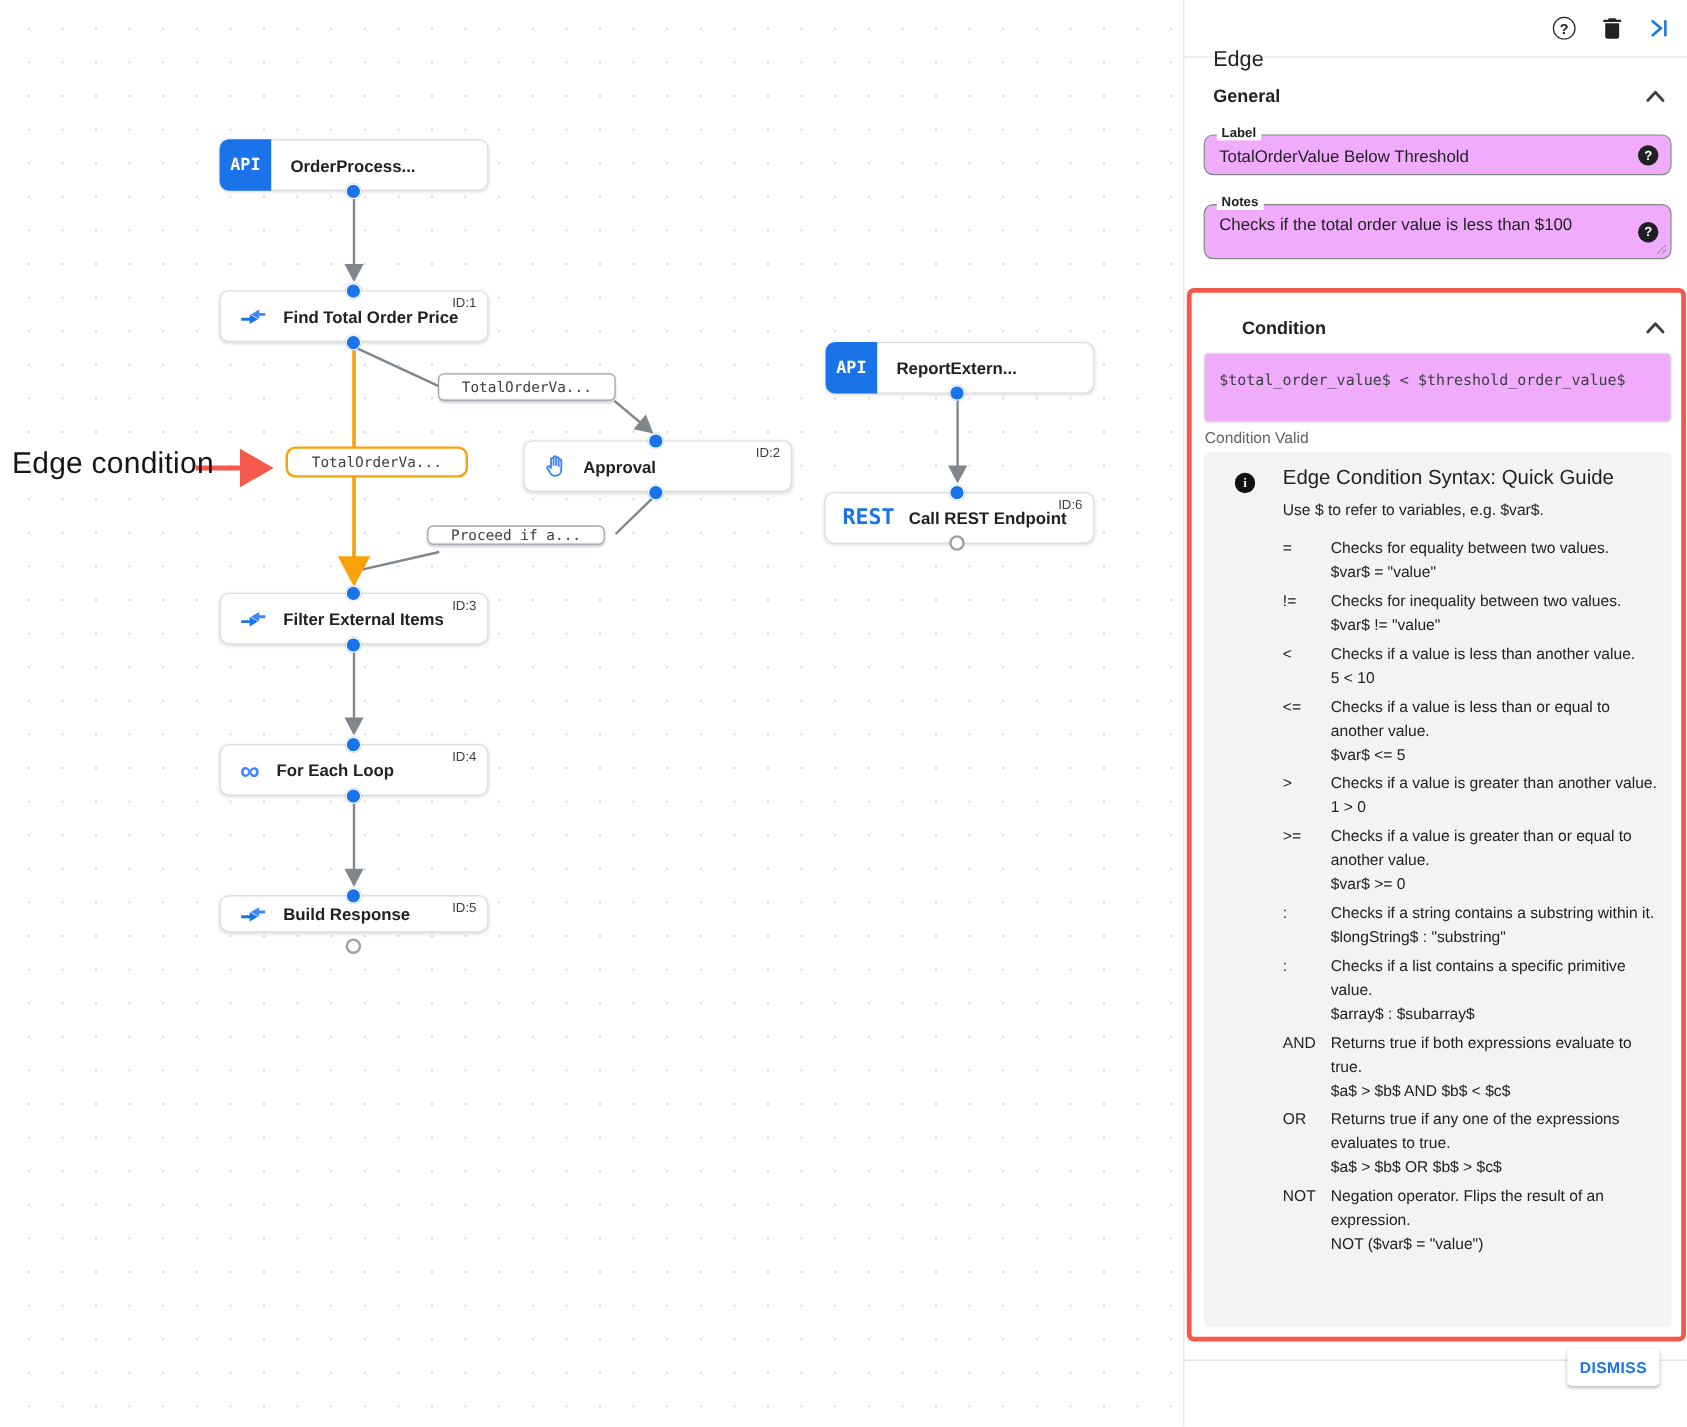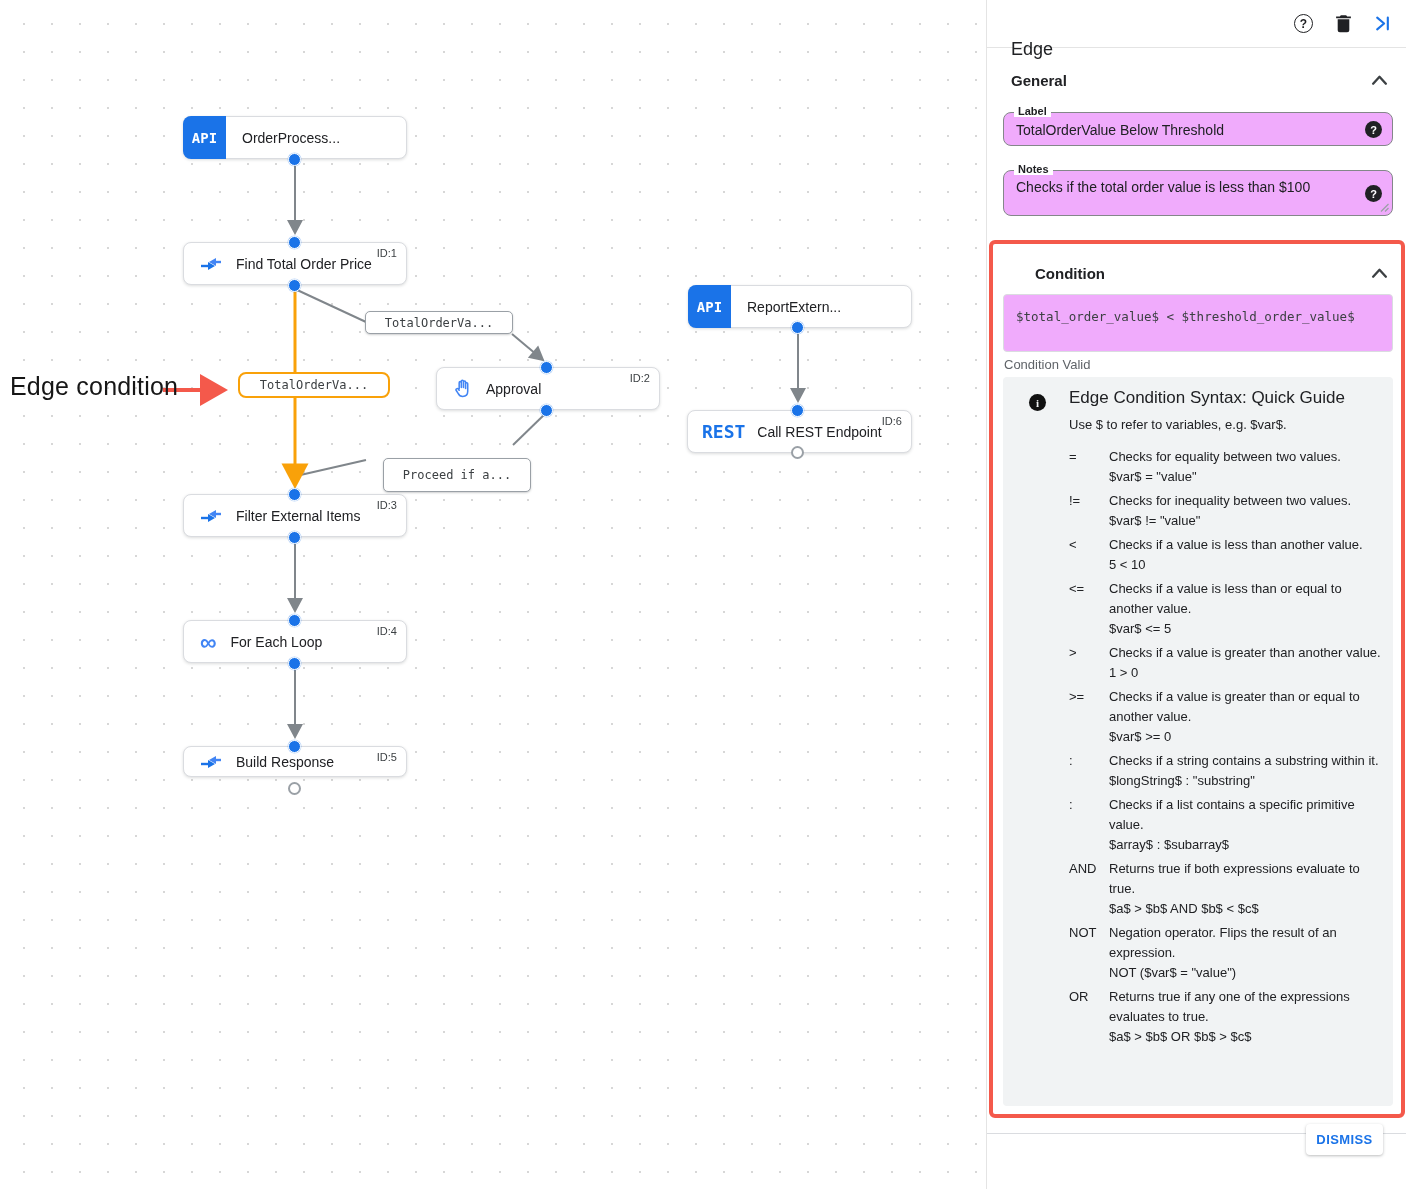--- a/index.html
+++ b/index.html
@@ -12,21 +12,21 @@
     background-color:#fff;
     background-image:radial-gradient(circle, #d7d7d7 1.2px, transparent 1.3px);
     background-size:28px 28px; background-position:10px 10px;
   }
   svg.edges { position:absolute; left:0; top:0; }
 
   .node {
     position:absolute; background:#fff; border:1px solid #dadce0; border-radius:8px;
     box-shadow:0 1px 3px rgba(60,64,67,.18); display:flex; align-items:center;
   }
-  .node-title { font-size:14px; font-weight:normal; color:#202124; white-space:nowrap;text-align:right; }
+  .node-title { font-size:14px; font-weight:bold; color:#202124; white-space:nowrap;text-align:right; }
   .node-badge { position:absolute; top:4px; right:9px; font-size:11px; color:#3c4043; }
   .api-block {
     position:absolute; left:-1px; top:-1px; bottom:-1px; width:43px; background:#1a73e8;
     border-radius:8px 0 0 8px; display:flex; align-items:center; justify-content:center;
     color:#fff; font-family:"DejaVu Sans Mono", monospace; font-weight:bold; font-size:14px;
   }
   .rest-label { font-family:"DejaVu Sans Mono", monospace; font-weight:bold; font-size:18px; color:#1a73e8; margin:0 12px 0 14px; }
   .icon-slot { margin:0 14px 0 16px; display:flex; align-items:center; }
   .infinity-glyph { color:#4285f4; font-size:23px; font-weight:bold; line-height:14px; }
 
@@ -152,21 +152,21 @@
         <svg width="19" height="19" viewBox="0 0 16 16" fill="none" stroke="#4285f4" stroke-width="1.3" stroke-linecap="round" stroke-linejoin="round">
           <path d="M5.2 8.2 V3.1 a0.9 0.9 0 0 1 1.8 0 V7.2 M7 7.2 V1.9 a0.9 0.9 0 0 1 1.8 0 V7.2 M8.8 7.2 V2.6 a0.9 0.9 0 0 1 1.8 0 V8 M10.6 8 V4 a0.9 0.9 0 0 1 1.8 0 v6.4 c0 2.6-1.7 4.3-4.2 4.3 -2 0-3.1-0.9-3.9-2.6 L2.6 9.5 c-0.3-0.6 0-1.2 0.6-1.4 0.5-0.2 1 0 1.3 0.4 l0.7 1"></path>
         </svg>
       </span>
       <div class="node-title">Approval</div>
       <div class="node-badge">ID:2</div>
     </div>
     <div class="connector" style="left:540px; top:361px;"></div>
     <div class="connector" style="left:540px; top:404px;"></div>
 
-    <div class="edge-label" style="left:383px; top:438px; width:148px; height:34px;margin-top:20px;">Proceed if a...</div>
+    <div class="edge-label" style="left:356px; top:438px; width:148px; height:16px;">Proceed if a...</div>
 
     <div class="node" style="left:688px; top:285px; width:224px; height:43px;">
       <div class="api-block">API</div>
       <div class="node-title" style="margin-left:58px;">ReportExtern...</div>
     </div>
     <div class="connector" style="left:791px; top:321px;"></div>
 
     <div class="node" style="left:687px; top:410px; width:225px; height:43px;">
       <div class="rest-label">REST</div>
       <div class="node-title">Call REST Endpoint</div>
@@ -324,33 +324,33 @@
             </div>
           </div>
         <div class="g-row">
             <span class="g-op">AND</span>
             <div>
               <div>Returns true if both expressions evaluate to true.</div>
               <div>$a$ &gt; $b$ AND $b$ &lt; $c$</div>
             </div>
           </div>
         <div class="g-row">
+            <span class="g-op">OR</span>
+            <div>
+              <div>Returns true if any one of the expressions evaluates to true.</div>
+              <div>$a$ &gt; $b$ OR $b$ &gt; $c$</div>
+            </div>
+          </div>
+        <div class="g-row">
             <span class="g-op">NOT</span>
             <div>
               <div>Negation operator. Flips the result of an expression.</div>
               <div>NOT ($var$ = "value")</div>
             </div>
           </div>
-        <div class="g-row">
-            <span class="g-op">OR</span>
-            <div>
-              <div>Returns true if any one of the expressions evaluates to true.</div>
-              <div>$a$ &gt; $b$ OR $b$ &gt; $c$</div>
-            </div>
-          </div>
       </div>
     </div>
 
     <div class="bottom-divider"></div>
     <button class="dismiss-btn">DISMISS</button>
 
   </div>
 </div>
 
 </body></html>

